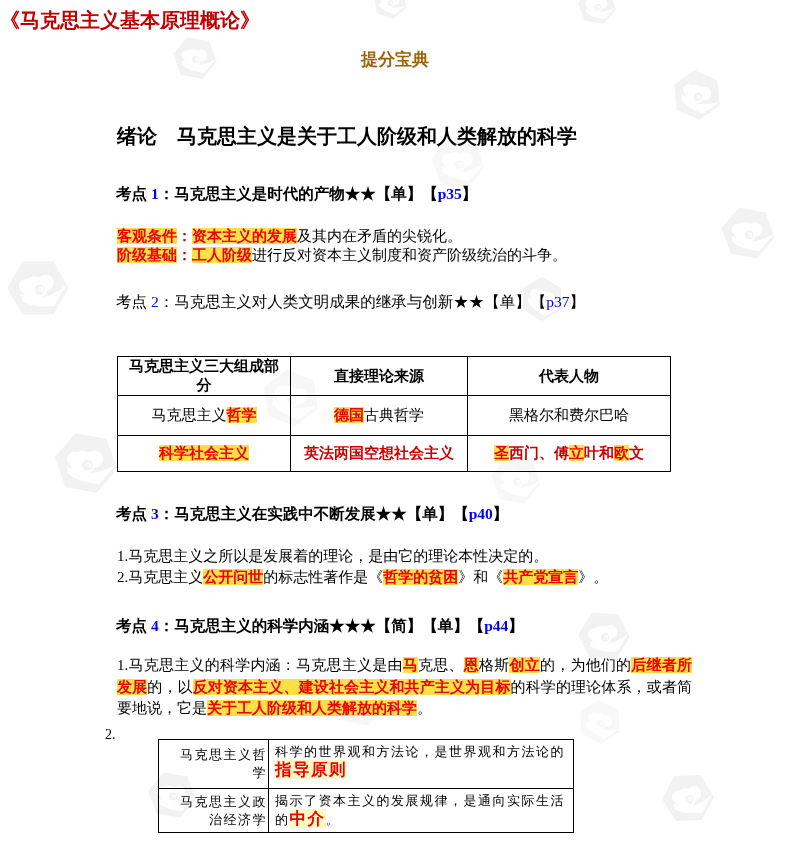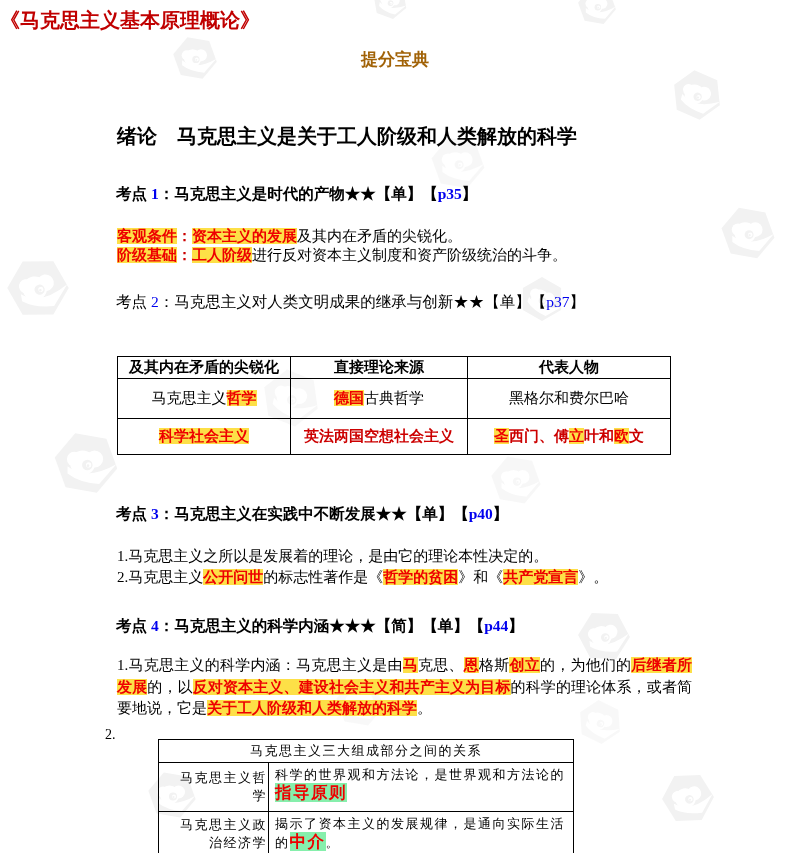--- a/index.html
+++ b/index.html
@@ -18,21 +18,21 @@
   
   .body-text{left:117px;font-size:15px;}
   .cond{top:227px;line-height:19px;}
   .list3{top:546px;line-height:20.5px;}
   .para4{top:655px;width:575px;line-height:21.5px;text-align:justify;}
   .item2{top:727px;left:105px;font-size:14px;}
   
   .hl{background:#fde047;color:#ee0000;font-weight:bold;}
   .red{color:#cc0000;font-weight:bold;}
   .blue{color:#0000ee;}
-  .hlbig{background:#86efac;color:#ee0000;font-weight:bold;font-size:16.5px;}
+  .hlbig{background:#fef9c3;color:#ee0000;font-weight:bold;font-size:16.5px;}
   
   table{border-collapse:collapse;}
   .t1{top:356px;left:117px;font-size:15px;}
   .t1 th,.t1 td{border:1px solid #000;text-align:center;padding:0 4px;}
   .t1 th{font-weight:bold;height:21px;font-size:15px;}
   .t1 td{height:39px;}
   .t1 .c0{width:164px;} .t1 .c1{width:168px;} .t1 .c2{width:194px;}
   .t1 tr.last td{height:35px;}
   
   .t2{top:739px;left:158px;font-size:13px;letter-spacing:1.5px;line-height:18px;}
@@ -124,21 +124,21 @@
     <div class="abs body-text cond">
       <div><span class="hl">客观条件</span><span class="red">：</span><span class="hl">资本主义的发展</span><span>及其内在矛盾的尖锐化。</span></div>
       <div><span class="hl">阶级基础</span><span class="red">：</span><span class="hl">工人阶级</span><span>进行反对资本主义制度和资产阶级统治的斗争。</span></div>
     </div>
 
     <div class="abs kd" style="top:292px"><span>考点 </span><span class="blue">2</span><span>：马克思主义对人类文明成果的继承与创新★★【单】【</span><span class="blue">p37</span><span>】</span></div>
 
     <table class="abs t1">
       <tbody>
           <tr>
-        <th class="c0">及其内在矛盾的尖锐化</th>
+        <th class="c0">马克思主义三大组成部分</th>
         <th class="c1">直接理论来源</th>
         <th class="c2">代表人物</th>
       </tr>
       <tr>
         <td><span>马克思主义</span><span class="hl">哲学</span></td>
         <td><span class="hl">德国</span><span>古典哲学</span></td>
         <td><span>黑格尔和费尔巴哈</span></td>
       </tr>
       <tr class="last">
         <td><span class="hl">科学社会主义</span></td>
@@ -156,23 +156,20 @@
     </div>
 
     <div class="abs kd bold" style="top:616px"><span>考点 </span><span class="blue">4</span><span>：马克思主义的科学内涵★★★【简】【单】【</span><span class="blue">p44</span><span>】</span></div>
 
     <div class="abs body-text para4"><span>1.马克思主义的科学内涵：马克思主义是由</span><span class="hl">马</span><span>克思、</span><span class="hl">恩</span><span>格斯</span><span class="hl">创立</span><span>的，为他们的</span><span class="hl">后继者所发展</span><span>的，以</span><span class="hl">反对资本主义、建设社会主义和共产主义为目标</span><span>的科学的理论体系，或者简要地说，它是</span><span class="hl">关于工人阶级和人类解放的科学</span><span>。</span></div>
 
     <div class="abs item2">2.</div>
 
     <table class="abs t2">
       <tbody>
-          <tr>
-        <th colspan="2">马克思主义三大组成部分之间的关系</th>
-      </tr>
       <tr class="r1">
         <td class="t2-left">马克思主义哲
 学</td>
         <td class="t2-right"><span>科学的世界观和方法论，是世界观和方法论的</span><span class="hlbig">指导原则</span></td>
       </tr>
       <tr class="r2">
         <td class="t2-left">马克思主义政
 治经济学</td>
         <td class="t2-right"><span>揭示了资本主义的发展规律，是通向实际生活的</span><span class="hlbig">中介</span><span>。</span></td>
       </tr>

